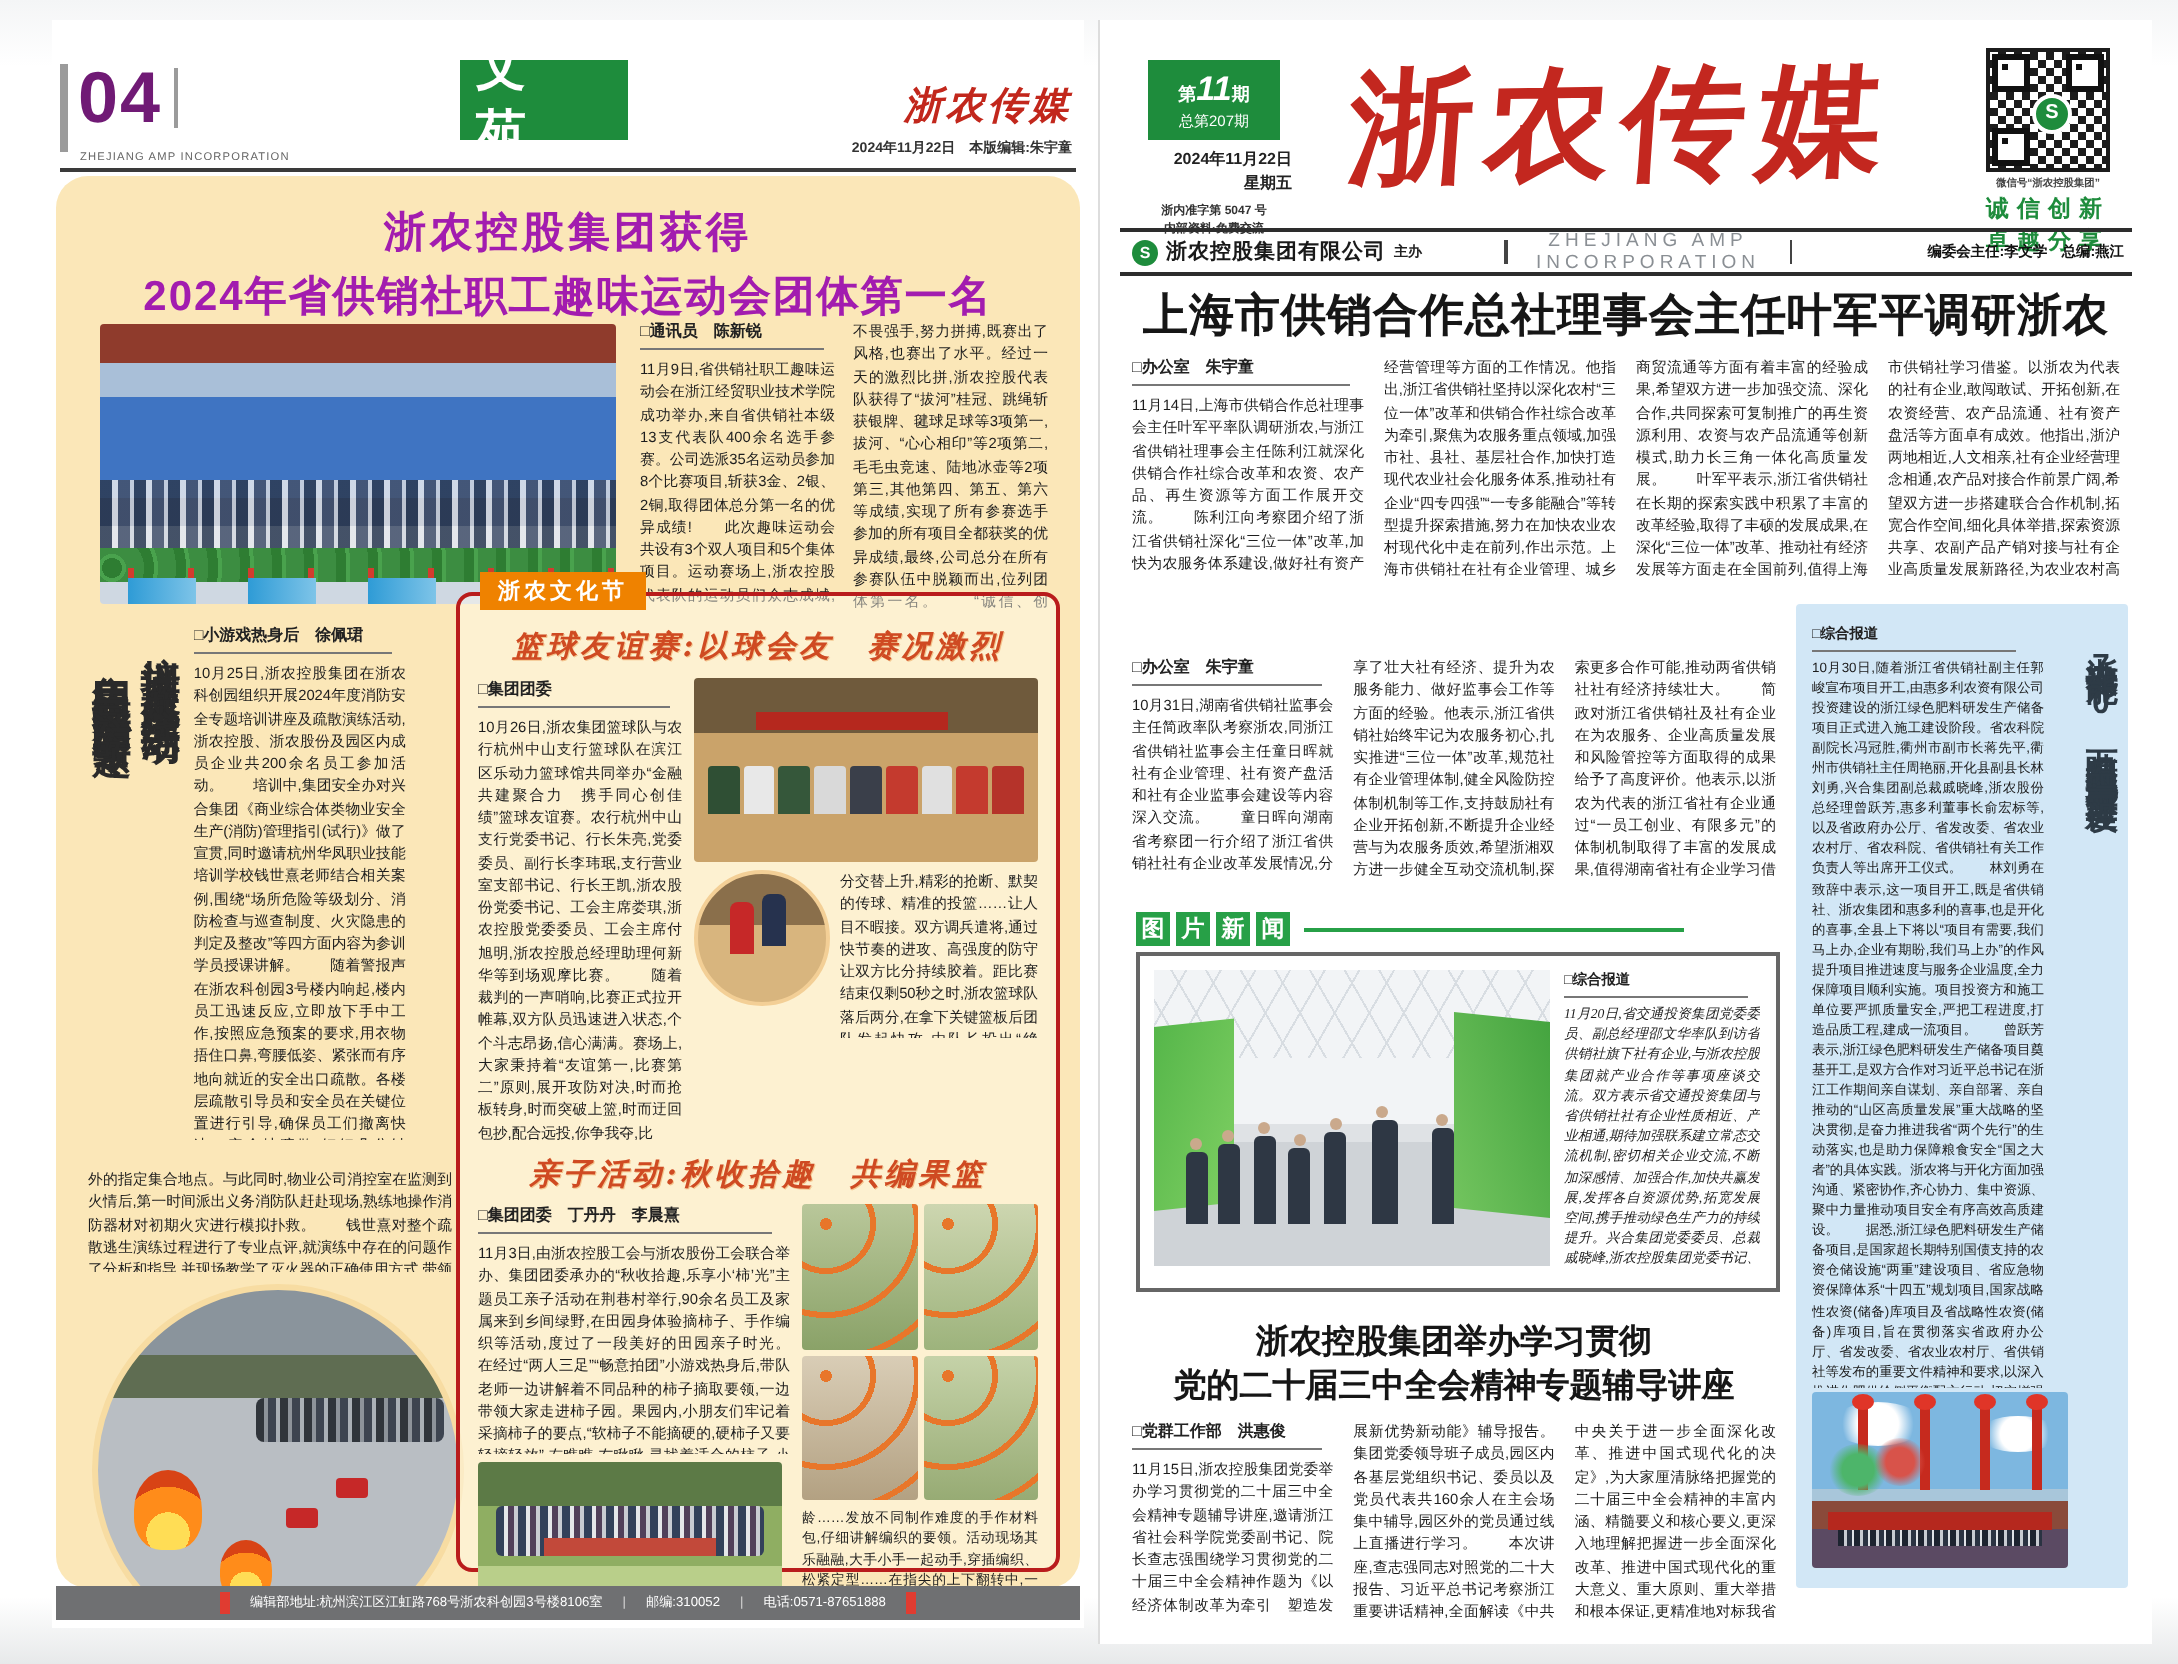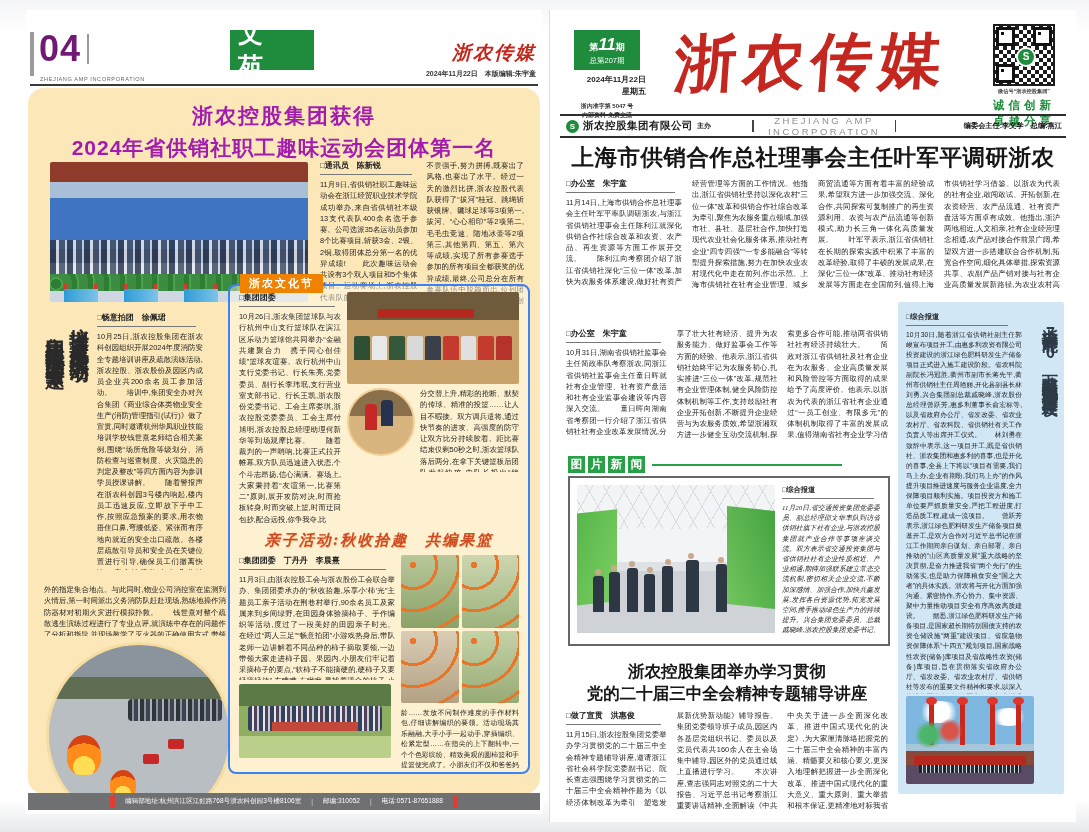--- a/index.html
+++ b/index.html
@@ -58,21 +58,21 @@
   .fire-more{margin-top:4px;height:52px;overflow:hidden;}
   .fire-circle{position:absolute;left:2px;top:330px;width:180px;height:180px;border-radius:50%;overflow:hidden;border:3px solid #f7dca2;
     background:linear-gradient(#8a949c 0 18%,#5f6d52 18% 30%,#b9bec3 30% 100%);}
   .flame{position:absolute;border-radius:50% 50% 40% 40%;background:radial-gradient(circle at 50% 80%,#ffdd55 0 30%,#ff8c1a 30% 65%,#d84315 65% 100%);}
   .f1{left:10%;bottom:28%;width:34px;height:40px;}
   .f2{left:34%;bottom:14%;width:26px;height:30px;}
   .ext{position:absolute;width:16px;height:10px;background:#c62828;border-radius:2px;}
   .e1{left:52%;bottom:34%;} .e2{left:66%;bottom:42%;}
   .drill-crowd{position:absolute;right:4%;top:30%;width:52%;height:12%;background:repeating-linear-gradient(90deg,#30353b 0 4px,#8d939a 4px 6px,#3d4450 6px 10px,#aab0b6 10px 12px);border-radius:4px;}
   
-  .culture{position:absolute;left:200px;top:196px;width:298px;height:486px;border:2px solid #3b82f6;border-radius:8px;background:rgba(255,252,240,.45);}
+  .culture{position:absolute;left:200px;top:208px;width:298px;height:486px;border:2px solid #b91c1c;border-radius:8px;background:rgba(255,252,240,.45);}
   .cul-label{position:absolute;top:-12px;left:10px;background:#ef8200;color:#fff;font-size:11px;font-weight:bold;padding:2px 9px;letter-spacing:2px;}
   .script-title{text-align:center;font-family:"DejaVu Serif",serif;font-style:italic;font-weight:900;color:#cf4a22;font-size:15px;letter-spacing:2px;text-shadow:0.5px 0.5px 0 #f3c48d;}
   .bb-title{margin-top:16px;}
   .bb-row{display:flex;padding:6px 9px 0 9px;}
   .bb-col1{width:104px;}
   .bb-body1{height:212px;overflow:hidden;}
   .bb-col2{width:172px;margin-left:6px;}
   .bb-photo{width:172px;height:92px;border-radius:2px;overflow:hidden;position:relative;background:linear-gradient(#6f5a3c 0 30%,#caa36a 30% 100%);}
   .bb-banner{position:absolute;left:18%;top:18%;width:56%;height:10%;background:#b5281e;}
   .bb-players{position:absolute;left:4%;bottom:26%;width:92%;height:26%;display:flex;gap:2px;}
@@ -210,37 +210,38 @@
         <div class="body-txt">11月9日,省供销社职工趣味运动会在浙江经贸职业技术学院成功举办,来自省供销社本级13支代表队400余名选手参赛。公司选派35名运动员参加8个比赛项目,斩获3金、2银、2铜,取得团体总分第一名的优异成绩!　　此次趣味运动会共设有3个双人项目和5个集体项目。运动赛场上,浙农控股代表队的运动员们众志成城,不畏强手,努力拼搏,既赛出了风格,也赛出了水平。经过一天的激烈比拼,浙农控股代表队获得了“拔河”桂冠、跳绳斩获银牌、毽球足球等3项第一,拔河、“心心相印”等2项第二,毛毛虫竞速、陆地冰壶等2项第三,其他第四、第五、第六等成绩,实现了所有参赛选手参加的所有项目全都获奖的优异成绩,最终,公司总分在所有参赛队伍中脱颖而出,位列团体第一名。　　“诚信、创新、卓越、分享”,浙农控股运动员们秉持公司核心价值观,在比赛中奋勇争先、互帮互助、公平竞争,充分展现了浙农人锐意进取的精神风貌和积极向上的运动风采。　　下一步,集团将坚持为广大职工搭建和提供更多元的文化互动交流平台,引导广大职工鼓足干事创业精神气,为持续推动集团高质量发展贡献更多力量。</div>
       </div>
 
       <div class="fire">
         <div class="fire-row">
           <div class="fire-vt">
             <div class="vt-col vt-left">集团组织开展消防安全专题</div>
             <div class="vt-col">培训讲座及疏散逃生演练活动</div>
           </div>
           <div class="fire-col1 clip">
-            <div class="byline">□畅意拍团　徐佩珺</div>
+            <div class="byline">□小游戏热身后　徐佩珺</div>
             <div class="body-txt">10月25日,浙农控股集团在浙农科创园组织开展2024年度消防安全专题培训讲座及疏散演练活动,浙农控股、浙农股份及园区内成员企业共200余名员工参加活动。　　培训中,集团安全办对兴合集团《商业综合体类物业安全生产(消防)管理指引(试行)》做了宣贯,同时邀请杭州华凤职业技能培训学校钱世熹老师结合相关案例,围绕“场所危险等级划分、消防检查与巡查制度、火灾隐患的判定及整改”等四方面内容为参训学员授课讲解。　　随着警报声在浙农科创园3号楼内响起,楼内员工迅速反应,立即放下手中工作,按照应急预案的要求,用衣物捂住口鼻,弯腰低姿、紧张而有序地向就近的安全出口疏散。各楼层疏散引导员和安全员在关键位置进行引导,确保员工们撤离快速、安全地疏散,短短几分钟内,200余名员工均安全地疏散到了大楼</div>
           </div>
         </div>
         <div class="fire-more clip body-txt">外的指定集合地点。与此同时,物业公司消控室在监测到火情后,第一时间派出义务消防队赶赴现场,熟练地操作消防器材对初期火灾进行模拟扑救。　　钱世熹对整个疏散逃生演练过程进行了专业点评,就演练中存在的问题作了分析和指导,并现场教学了灭火器的正确使用方式,带领学员们开展实操练习。</div>
         <div class="fire-circle">
           <div class="drill-crowd"></div>
           <div class="flame f1"></div>
           <div class="flame f2"></div>
           <div class="ext e1"></div>
           <div class="ext e2"></div>
         </div>
       </div>
 
       <div class="culture">
         <div class="cul-label">浙农文化节</div>
 
+        <div class="script-title bb-title">篮球友谊赛:以球会友　赛况激烈</div>
         <div class="bb-row">
           <div class="bb-col1">
             <div class="byline">□集团团委</div>
             <div class="bb-body1 body-txt">10月26日,浙农集团篮球队与农行杭州中山支行篮球队在滨江区乐动力篮球馆共同举办“金融共建聚合力　携手同心创佳绩”篮球友谊赛。农行杭州中山支行党委书记、行长朱亮,党委委员、副行长李玮珉,支行营业室支部书记、行长王凯,浙农股份党委书记、工会主席娄琪,浙农控股党委委员、工会主席付旭明,浙农控股总经理助理何新华等到场观摩比赛。　　随着裁判的一声哨响,比赛正式拉开帷幕,双方队员迅速进入状态,个个斗志昂扬,信心满满。赛场上,大家秉持着“友谊第一,比赛第二”原则,展开攻防对决,时而抢板转身,时而突破上篮,时而迂回包抄,配合远投,你争我夺,比</div>
           </div>
           <div class="bb-col2">
             <div class="bb-photo">
               <div class="bb-banner"></div>
               <div class="bb-players">
                 <i style="background:#2f4f34"></i>
@@ -389,21 +390,21 @@
         <div class="byline">□综合报道</div>
         <div class="pn-cap-txt">11月20日,省交通投资集团党委委员、副总经理邵文华率队到访省供销社旗下社有企业,与浙农控股集团就产业合作等事项座谈交流。双方表示省交通投资集团与省供销社社有企业性质相近、产业相通,期待加强联系建立常态交流机制,密切相关企业交流,不断加深感情、加强合作,加快共赢发展,发挥各自资源优势,拓宽发展空间,携手推动绿色生产力的持续提升。兴合集团党委委员、总裁戚晓峰,浙农控股集团党委书记、董事长李文学,以及省交通投资集团、兴合集团旗下有关企业负责人等参加调研。图为邵文华(右二)参观“浙农视界”企业形象展厅。</div>
       </div>
     </div>
 
     <div class="a3-title">
       <div>浙农控股集团举办学习贯彻</div>
       <div>党的二十届三中全会精神专题辅导讲座</div>
     </div>
     <div class="a3-body cols3 clip">
-      <div class="byline">□做了宣贯　洪惠俊</div>
+      <div class="byline">□党群工作部　洪惠俊</div>
       <div class="body-txt">11月15日,浙农控股集团党委举办学习贯彻党的二十届三中全会精神专题辅导讲座,邀请浙江省社会科学院党委副书记、院长查志强围绕学习贯彻党的二十届三中全会精神作题为《以经济体制改革为牵引　塑造发展新优势新动能》辅导报告。集团党委领导班子成员,园区内各基层党组织书记、委员以及党员代表共160余人在主会场集中辅导,园区外的党员通过线上直播进行学习。　　本次讲座,查志强同志对照党的二十大报告、习近平总书记考察浙江重要讲话精神,全面解读《中共中央关于进一步全面深化改革、推进中国式现代化的决定》,为大家厘清脉络把握党的二十届三中全会精神的丰富内涵、精髓要义和核心要义,更深入地理解把握进一步全面深化改革、推进中国式现代化的重大意义、重大原则、重大举措和根本保证,更精准地对标我省全面深化改革推进中国式现代化省域先行提出意见建议,提供了理论指导和启发思考。　　会议强调,学习宣传贯彻党的二十届三中全会精神,是当前和今后一个时期的重大政治任务。各基层党组织要认真贯彻中央、省委和上级党委的部署要求,以专题辅导讲座为契机,采取更加有力学习,持续在融会贯通上求深化,在学以致用上见成效,坚持用习近平总书记重要讲话重要指示精神武装头脑、指导实践,推动工作。</div>
     </div>
 
     <div class="sb">
       <div class="sb-body-wrap">
         <div class="byline">□综合报道</div>
         <div class="sb-txt">10月30日,随着浙江省供销社副主任郭峻宣布项目开工,由惠多利农资有限公司投资建设的浙江绿色肥料研发生产储备项目正式进入施工建设阶段。省农科院副院长冯冠胜,衢州市副市长蒋先平,衢州市供销社主任周艳丽,开化县副县长林刘勇,兴合集团副总裁戚晓峰,浙农股份总经理曾跃芳,惠多利董事长俞宏标等,以及省政府办公厅、省发改委、省农业农村厅、省农科院、省供销社有关工作负责人等出席开工仪式。　　林刘勇在致辞中表示,这一项目开工,既是省供销社、浙农集团和惠多利的喜事,也是开化的喜事,全县上下将以“项目有需要,我们马上办,企业有期盼,我们马上办”的作风提升项目推进速度与服务企业温度,全力保障项目顺利实施。项目投资方和施工单位要严抓质量安全,严把工程进度,打造品质工程,建成一流项目。　　曾跃芳表示,浙江绿色肥料研发生产储备项目奠基开工,是双方合作对习近平总书记在浙江工作期间亲自谋划、亲自部署、亲自推动的“山区高质量发展”重大战略的坚决贯彻,是奋力推进我省“两个先行”的生动落实,也是助力保障粮食安全“国之大者”的具体实践。浙农将与开化方面加强沟通、紧密协作,齐心协力、集中资源、聚中力量推动项目安全有序高效高质建设。　　据悉,浙江绿色肥料研发生产储备项目,是国家超长期特别国债支持的农资仓储设施“两重”建设项目、省应急物资保障体系“十四五”规划项目,国家战略性农资(储备)库项目及省战略性农资(储备)库项目,旨在贯彻落实省政府办公厅、省发改委、省农业农村厅、省供销社等发布的重要文件精神和要求,以深入推进化肥供给侧平衡配方行动,切实增强浙江省重要农资商品自给水平、提高化肥储备能力和应急保障能力。项目建设地址位于衢州市开化县经开区“两新”产业园,占地面积230亩,规划建设70万吨新型绿色高端肥料生产中心、化肥储备中心和新型绿色高端肥料研发中心等设施。</div>
       </div>
       <div class="sb-vt">浙农设计产能70万吨新型绿色高端肥料生产项目开工建设</div>
       <div class="sb-photo">

